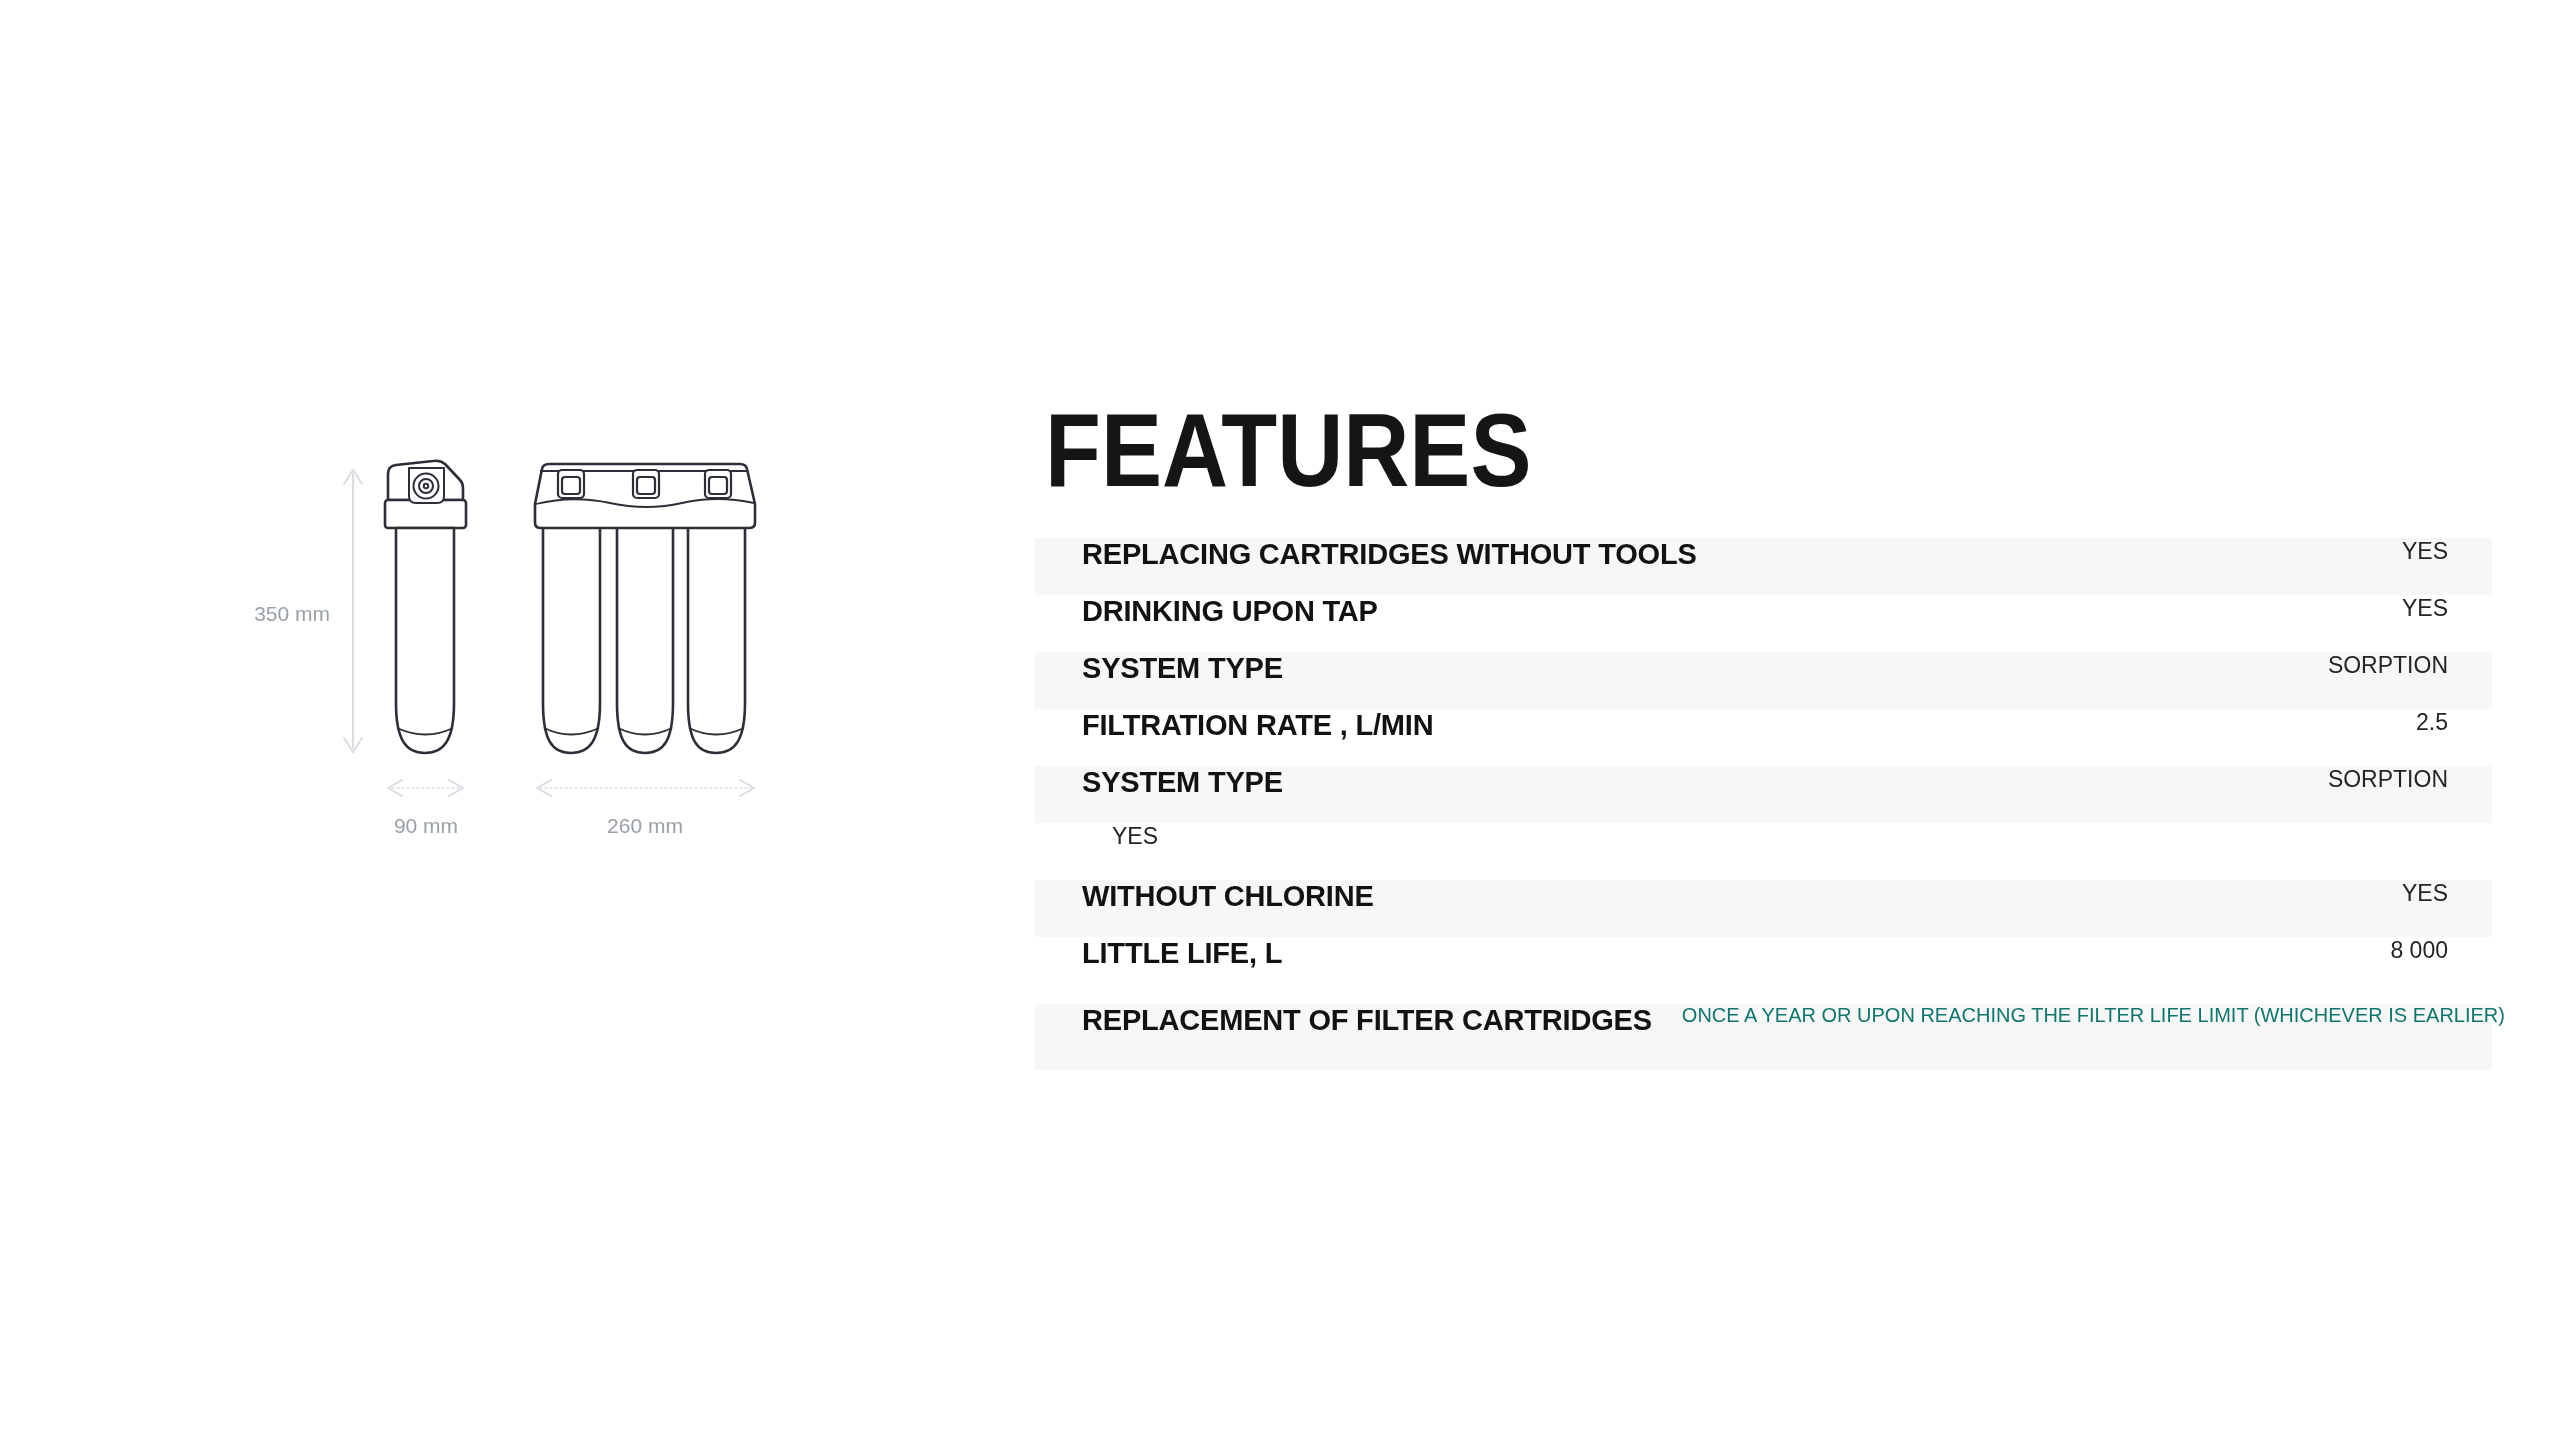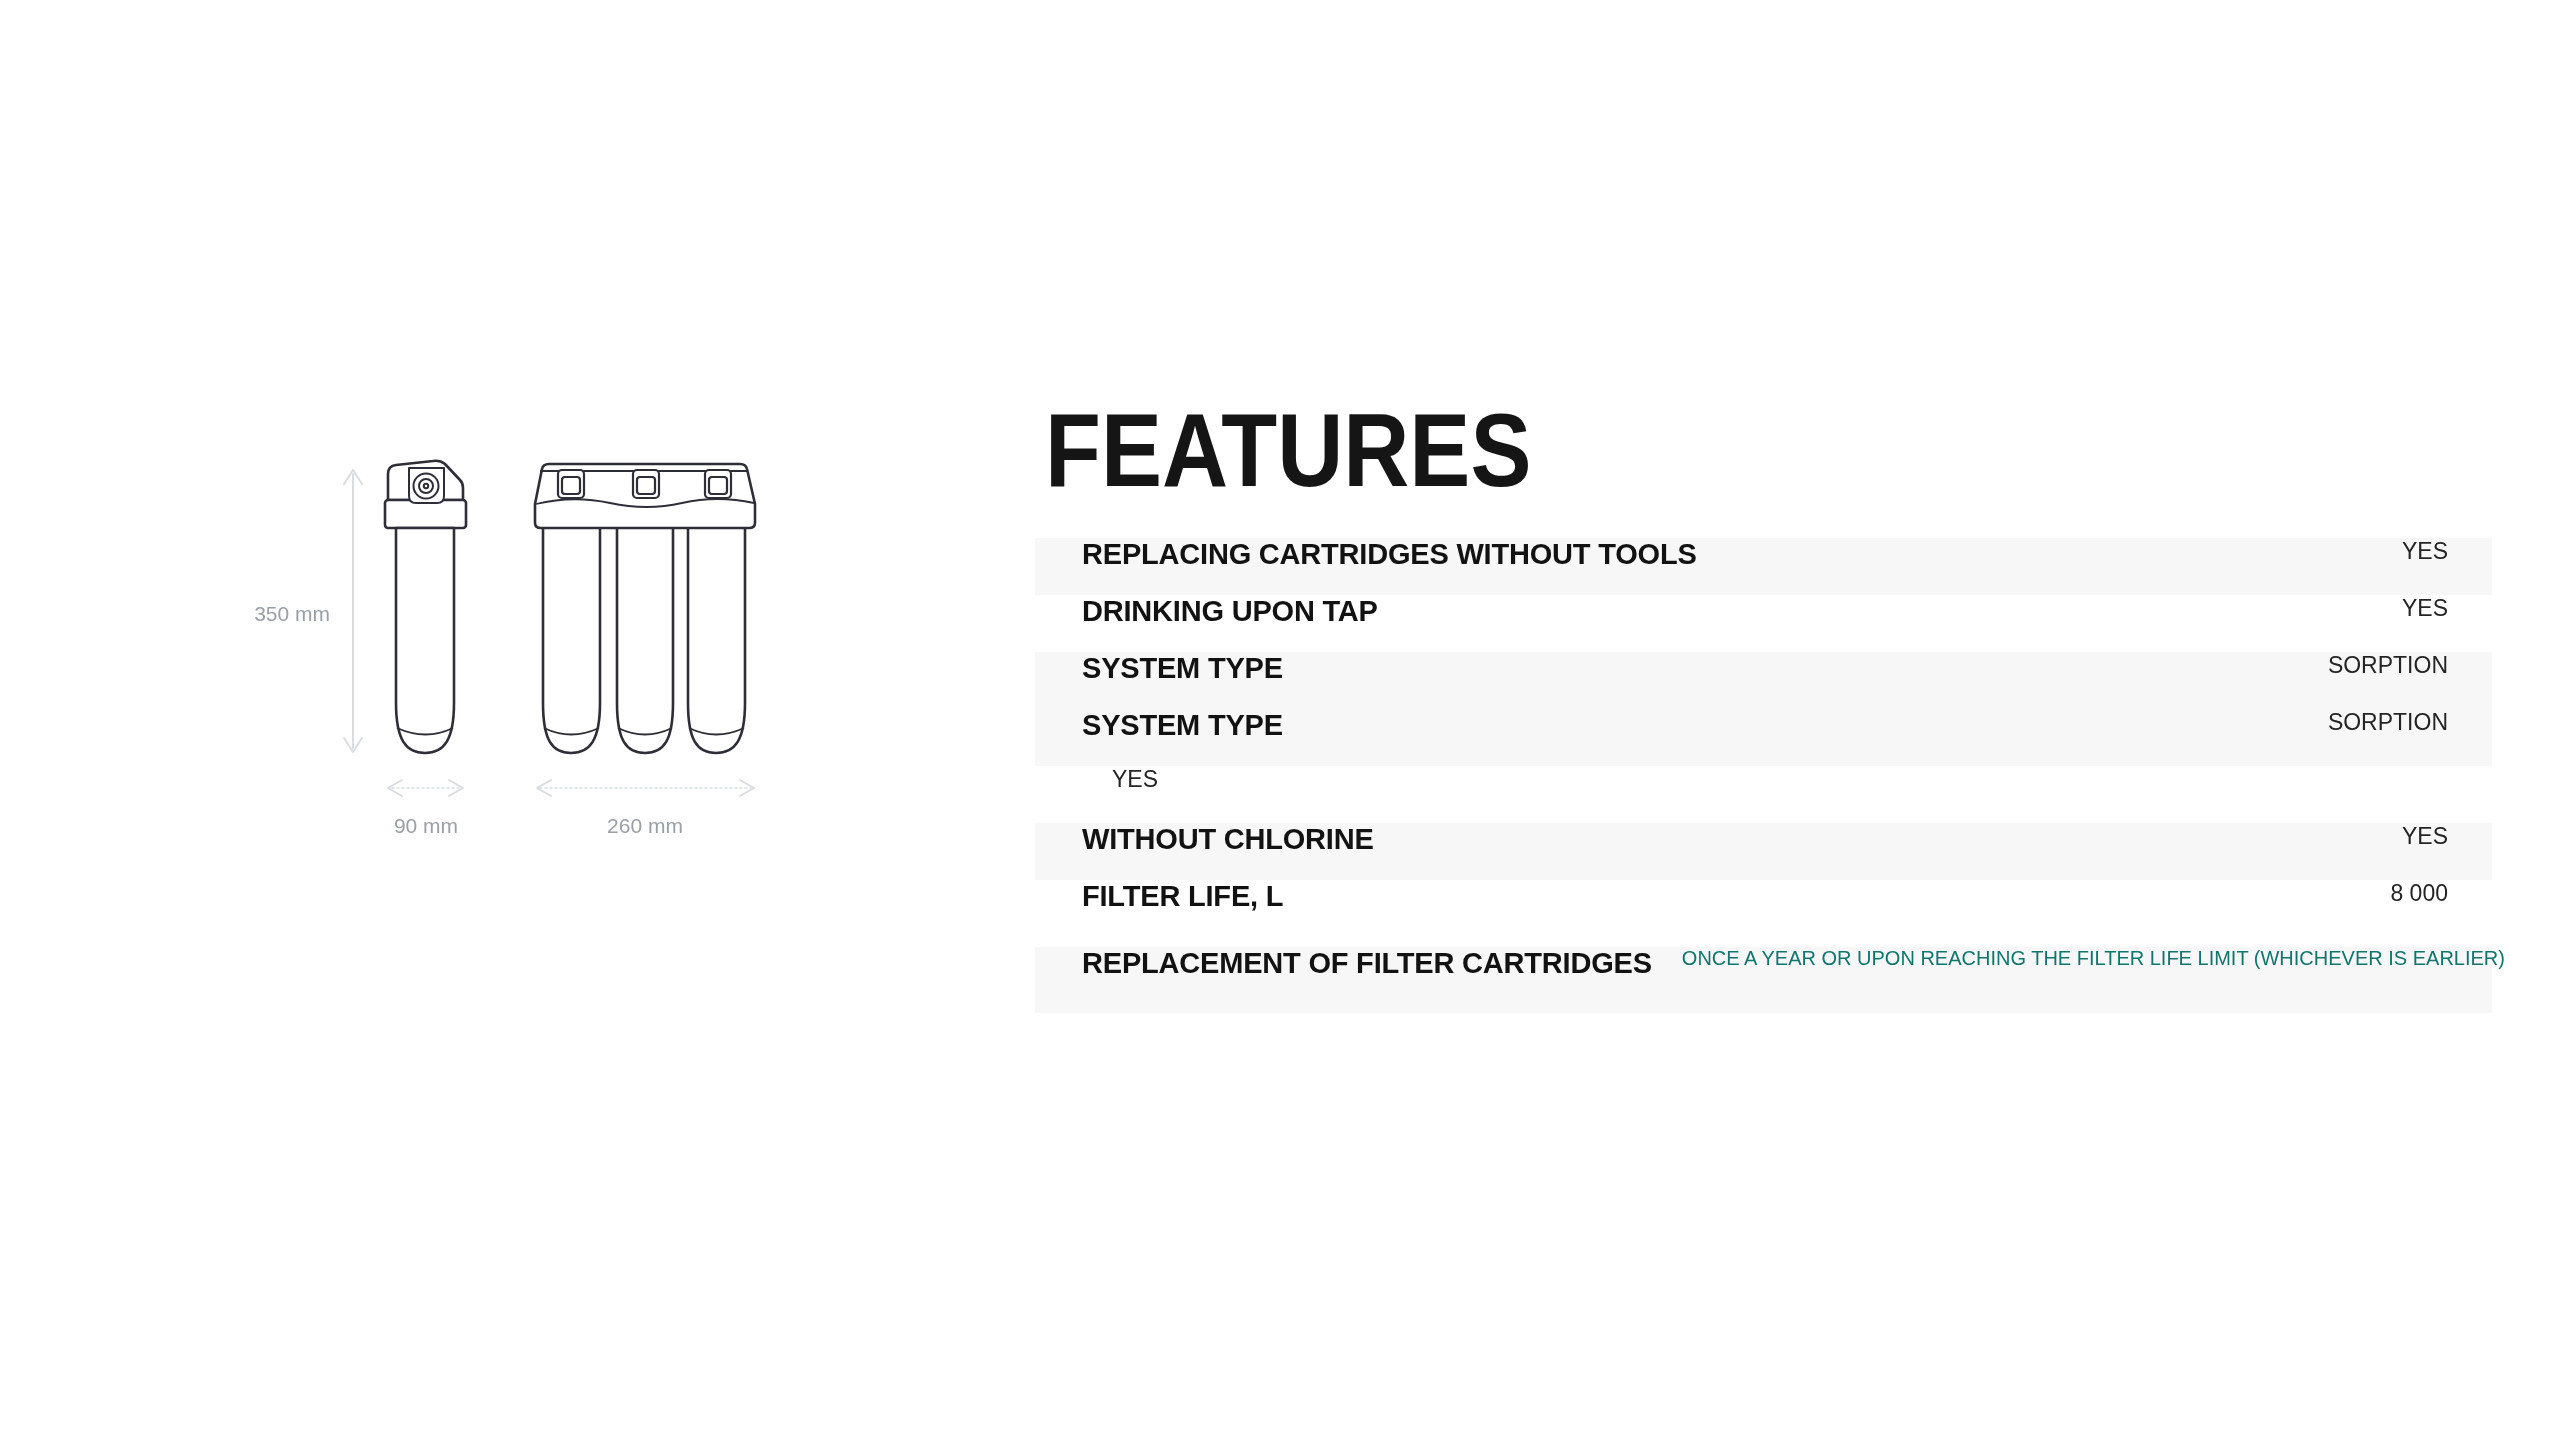--- a/index.html
+++ b/index.html
@@ -112,37 +112,41 @@
       <div class="row">
         <span class="label">DRINKING UPON TAP</span>
         <span class="value">YES</span>
       </div>
 
       <div class="row striped">
         <span class="label">SYSTEM TYPE</span>
         <span class="value">SORPTION</span>
       </div>
 
+      <div class="row">
+        <span class="label">FILTRATION RATE , L/MIN</span>
+        <span class="value">2.5</span>
+      </div>
 
       <div class="row striped">
         <span class="label">SYSTEM TYPE</span>
         <span class="value">SORPTION</span>
       </div>
 
       <div class="row">
         <span class="value">YES</span>
       </div>
 
       <div class="row striped">
         <span class="label">WITHOUT CHLORINE</span>
         <span class="value">YES</span>
       </div>
 
       <div class="row">
-        <span class="label">FILTER LIFE, L</span>
+        <span class="label">LITTLE LIFE, L</span>
         <span class="value">8 000</span>
       </div>
 
       <div class="row striped last small-value">
         <span class="label">REPLACEMENT OF FILTER CARTRIDGES</span>
         <span class="value">ONCE A YEAR OR UPON REACHING THE FILTER LIFE LIMIT (WHICHEVER IS EARLIER)</span>
       </div>
     </div>
 
 </div>

